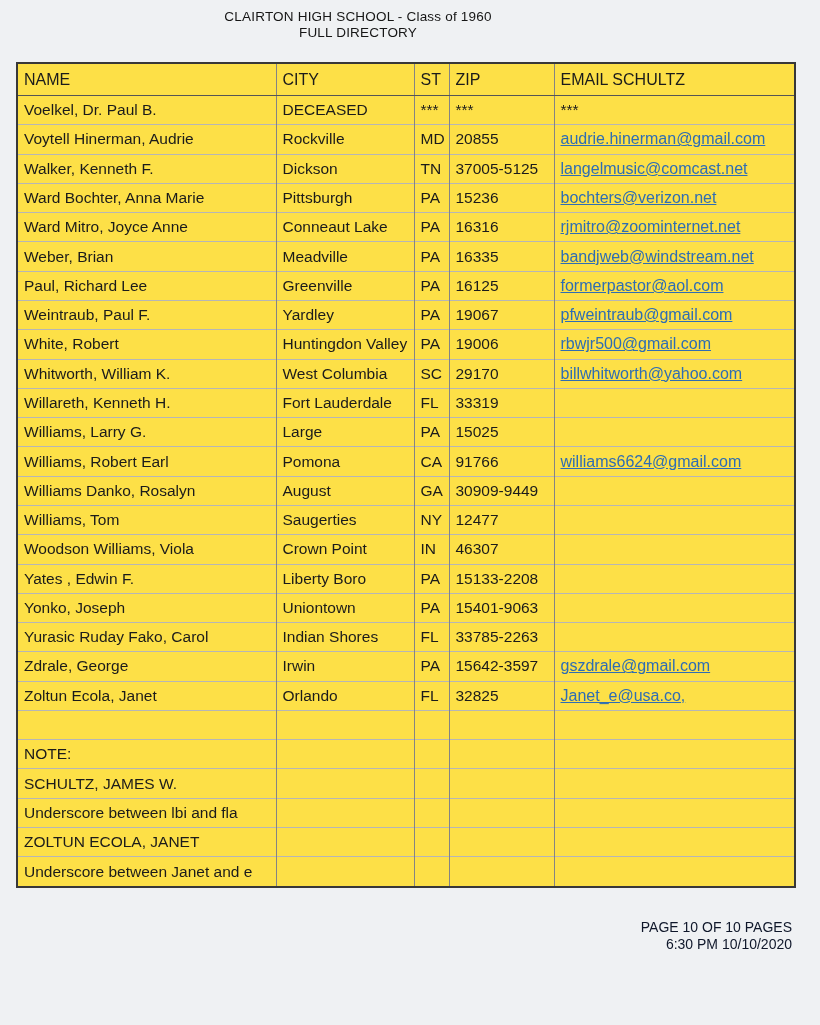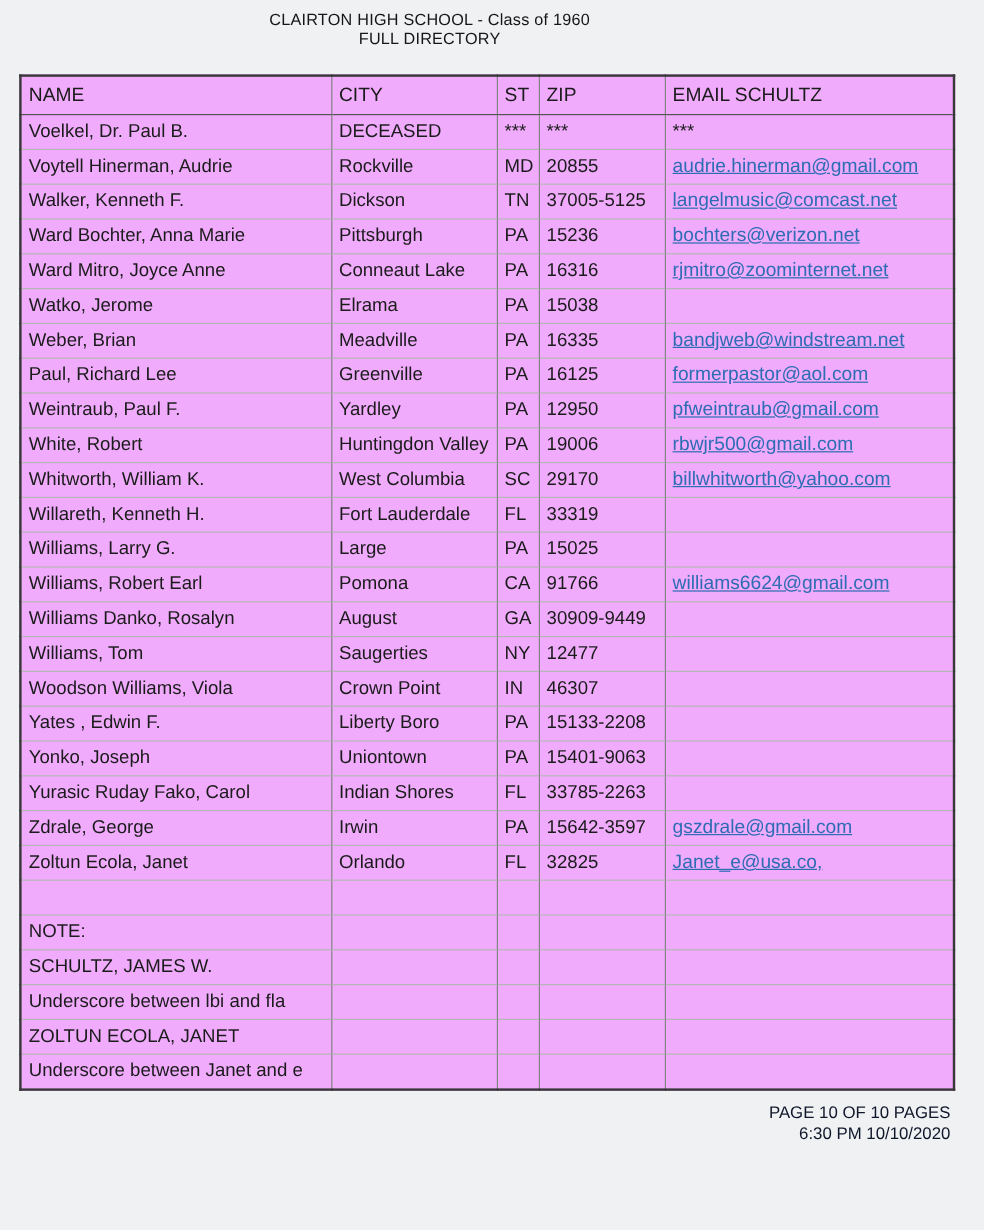--- a/index.html
+++ b/index.html
@@ -27,21 +27,21 @@
     color: #161616;
   }
   table.directory {
     position: absolute;
     left: 16px;
     top: 62px;
     width: 778px;
     height: 826px;
     border-collapse: collapse;
     table-layout: fixed;
-    background: #f0abfc;
+    background: #fde047;
     border: 2px solid #383838;
   }
   table.directory th,
   table.directory td {
     border-left: 1px solid #848484;
     border-top: 1px solid #b6b6b6;
     padding: 0 2px 0 6px;
     font-size: 15.5px;
     font-weight: normal;
     text-align: left;
@@ -137,45 +137,38 @@
         <td class="cell-email"><a class="email-link">bochters@verizon.net</a></td>
       </tr>
       <tr>
         <td class="cell-name">Ward Mitro, Joyce Anne</td>
         <td class="cell-city">Conneaut Lake</td>
         <td class="cell-st">PA</td>
         <td class="cell-zip">16316</td>
         <td class="cell-email"><a class="email-link">rjmitro@zoominternet.net</a></td>
       </tr>
       <tr>
-        <td class="cell-name">Watko, Jerome</td>
-        <td class="cell-city">Elrama</td>
-        <td class="cell-st">PA</td>
-        <td class="cell-zip">15038</td>
-        <td class="cell-email"></td>
-      </tr>
-      <tr>
         <td class="cell-name">Weber, Brian</td>
         <td class="cell-city">Meadville</td>
         <td class="cell-st">PA</td>
         <td class="cell-zip">16335</td>
         <td class="cell-email"><a class="email-link">bandjweb@windstream.net</a></td>
       </tr>
       <tr>
         <td class="cell-name">Paul, Richard Lee</td>
         <td class="cell-city">Greenville</td>
         <td class="cell-st">PA</td>
         <td class="cell-zip">16125</td>
         <td class="cell-email"><a class="email-link">formerpastor@aol.com</a></td>
       </tr>
       <tr>
         <td class="cell-name">Weintraub, Paul F.</td>
         <td class="cell-city">Yardley</td>
         <td class="cell-st">PA</td>
-        <td class="cell-zip">12950</td>
+        <td class="cell-zip">19067</td>
         <td class="cell-email"><a class="email-link">pfweintraub@gmail.com</a></td>
       </tr>
       <tr>
         <td class="cell-name">White, Robert</td>
         <td class="cell-city">Huntingdon Valley</td>
         <td class="cell-st">PA</td>
         <td class="cell-zip">19006</td>
         <td class="cell-email"><a class="email-link">rbwjr500@gmail.com</a></td>
       </tr>
       <tr>

